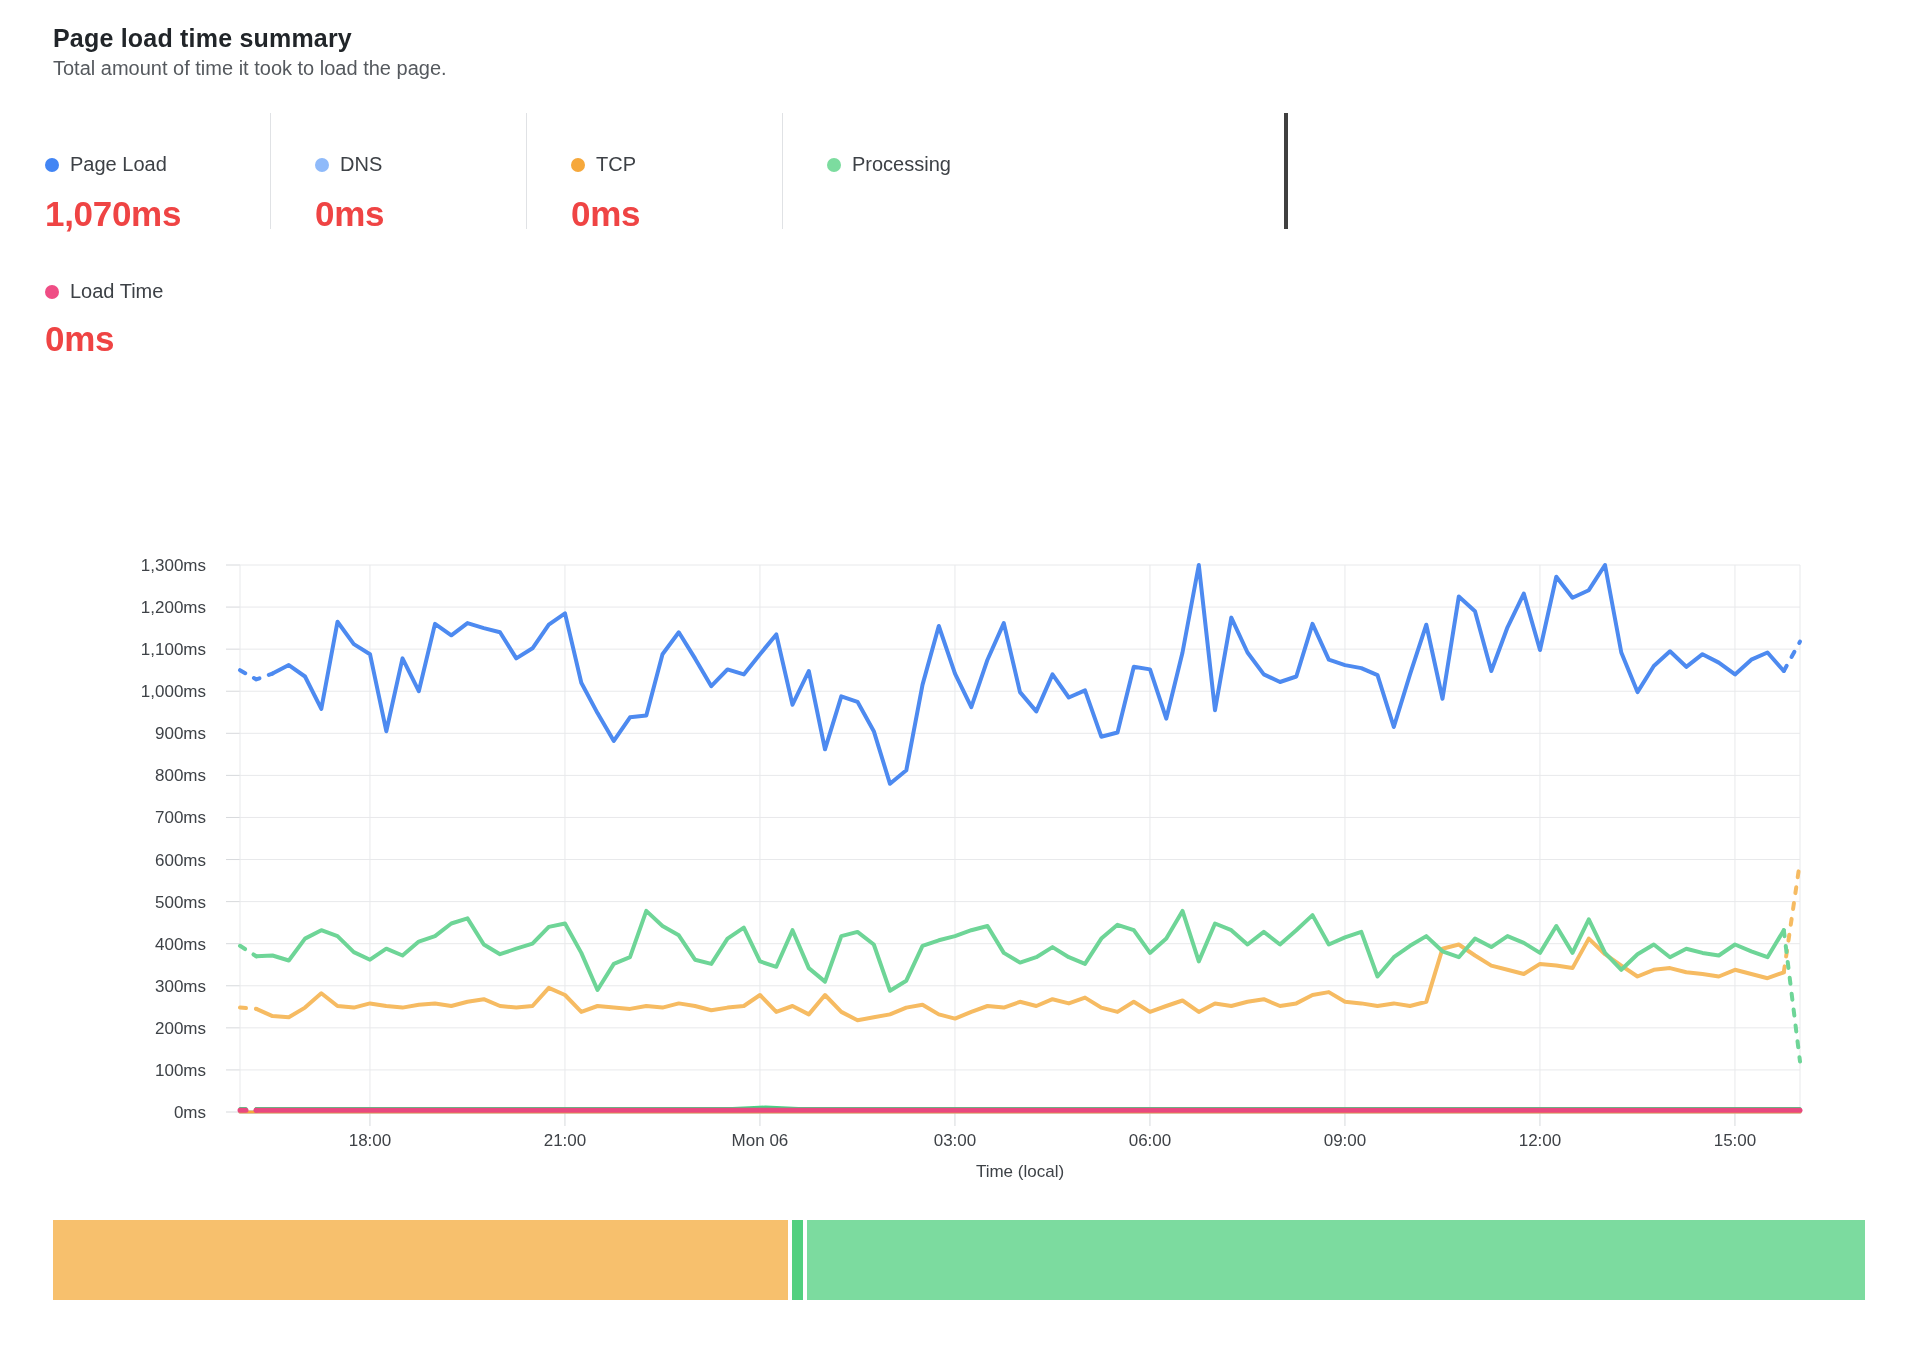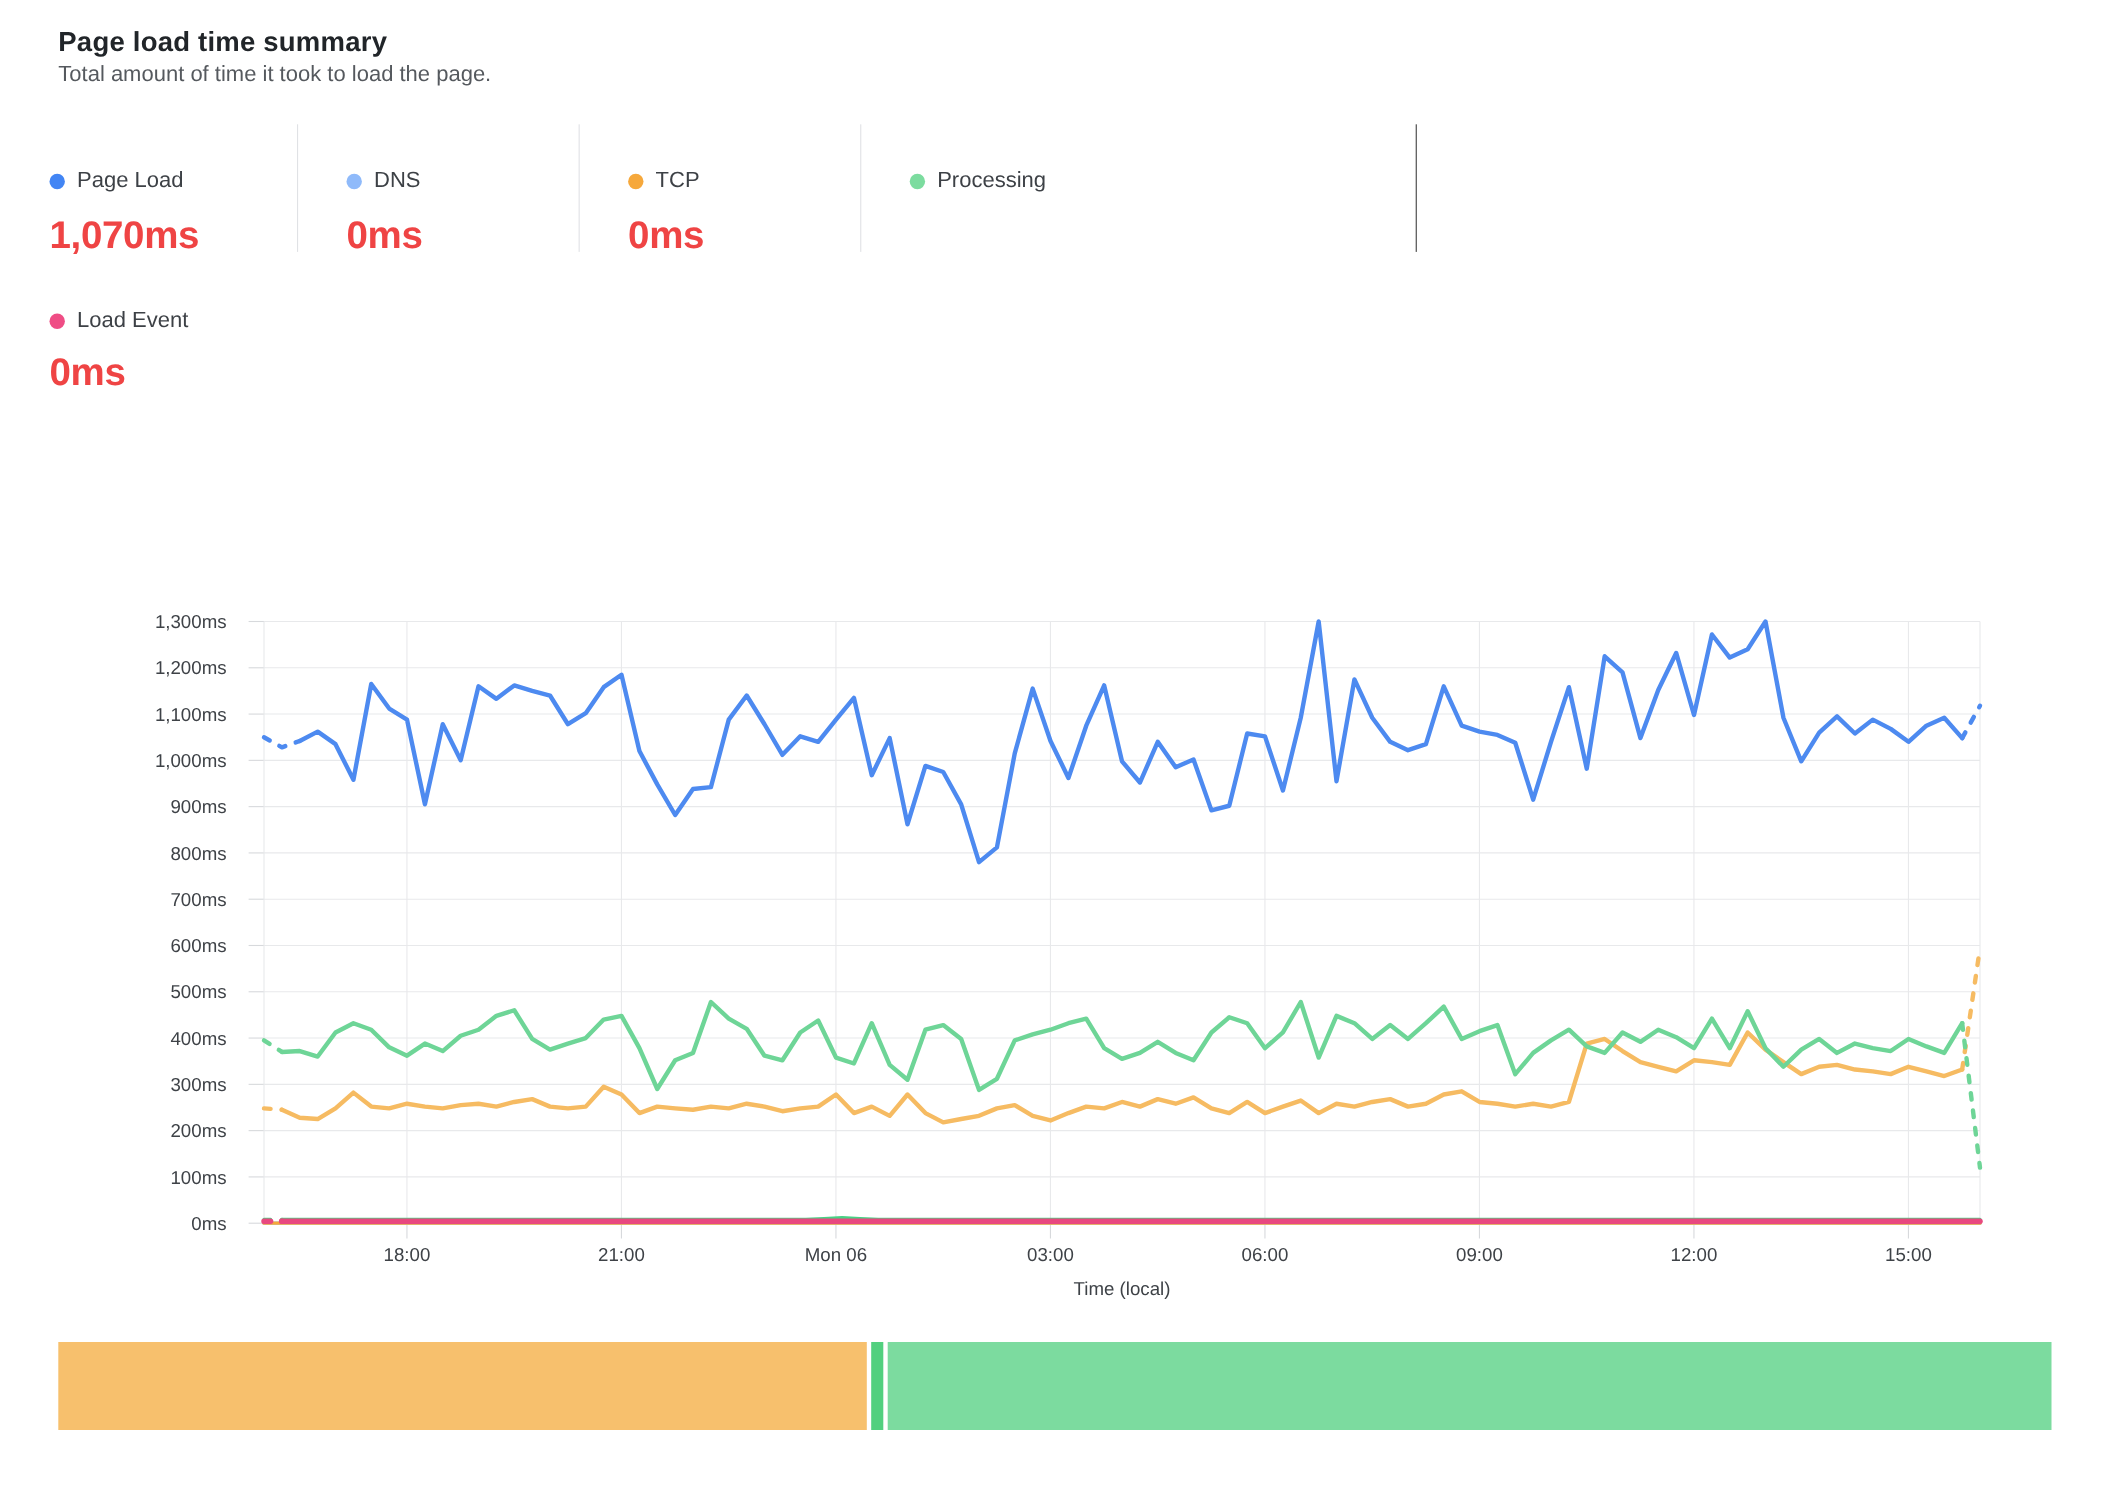--- a/index.html
+++ b/index.html
@@ -9,21 +9,21 @@
   }
   .header{position:absolute;left:53px;top:24px;}
   .title{font-size:25px;font-weight:700;margin:0;color:#212529;letter-spacing:.2px;}
   .subtitle{font-size:20px;color:#55595e;margin:4px 0 0 0;}
 
   .stats-row{position:absolute;top:113px;left:0;display:flex;}
   .stats-row.second{top:268px;}
   .stat{box-sizing:border-box;height:116px;padding:40px 0 0 34px;width:256px;}
   .stat.first{width:270px;padding-left:45px;}
   .stat.bordered + .stat.bordered{border-left:1px solid #e0e2e5;padding-left:44px;}
-  .stat.last{width:506px;border-right:1px solid #404040;}
+  .stat.last{width:506px;border-right:4px solid #404040;}
   .stat-top{display:flex;align-items:center;gap:11px;}
   .dot{width:14px;height:14px;border-radius:50%;flex:0 0 auto;}
   .stat-label{font-size:20px;color:#3d4146;}
   .stat-value{font-size:35px;font-weight:700;color:#ef4444;margin-top:18px;letter-spacing:-.3px;}
   .stats-row.second .stat{padding-top:12px;height:auto;}
   .stats-row.second .stat-value{margin-top:16px;}
 
   #chart{position:absolute;left:0;top:440px;}
   #bar{position:absolute;left:53px;top:1220px;width:1804px;height:80px;display:flex;gap:4px;}
   #bar .seg{height:100%;}
@@ -63,21 +63,21 @@
       <span class="dot" style="background-color: rgb(124, 220, 159);"></span>
       <span class="stat-label">Processing</span>
     </div>
   </div>
 </div>
 
 <div class="stats-row second">
   <div class="stat first">
     <div class="stat-top">
       <span class="dot" style="background-color: rgb(239, 77, 133);"></span>
-      <span class="stat-label">Load Event</span>
+      <span class="stat-label">Load Time</span>
     </div>
     <div class="stat-value">0ms</div>
   </div>
 </div>
 
 <svg id="chart" width="1910" height="770" viewBox="0 0 1910 770">
     <line x1="240" y1="672" x2="1800" y2="672" stroke="#e8e9eb" stroke-width="1"></line>
     <line x1="226" y1="672" x2="240" y2="672" stroke="#d7d9dc" stroke-width="1"></line>
     <text x="206" y="678" text-anchor="end" font-size="17" fill="#3e4247">0ms</text>
     <line x1="240" y1="629.9230769230769" x2="1800" y2="629.9230769230769" stroke="#e8e9eb" stroke-width="1"></line>

